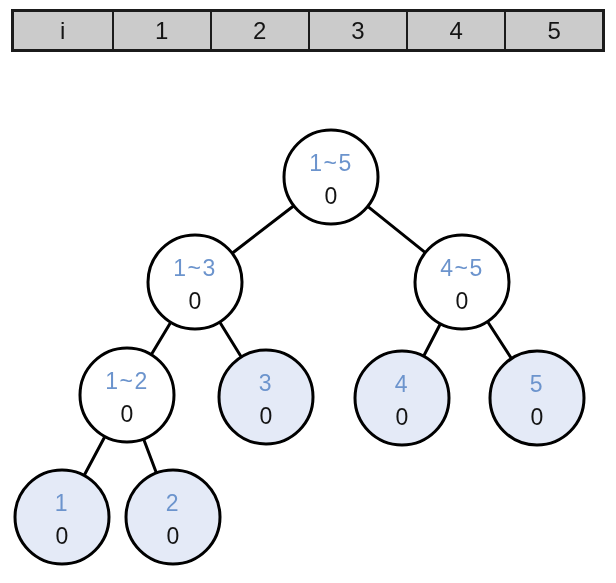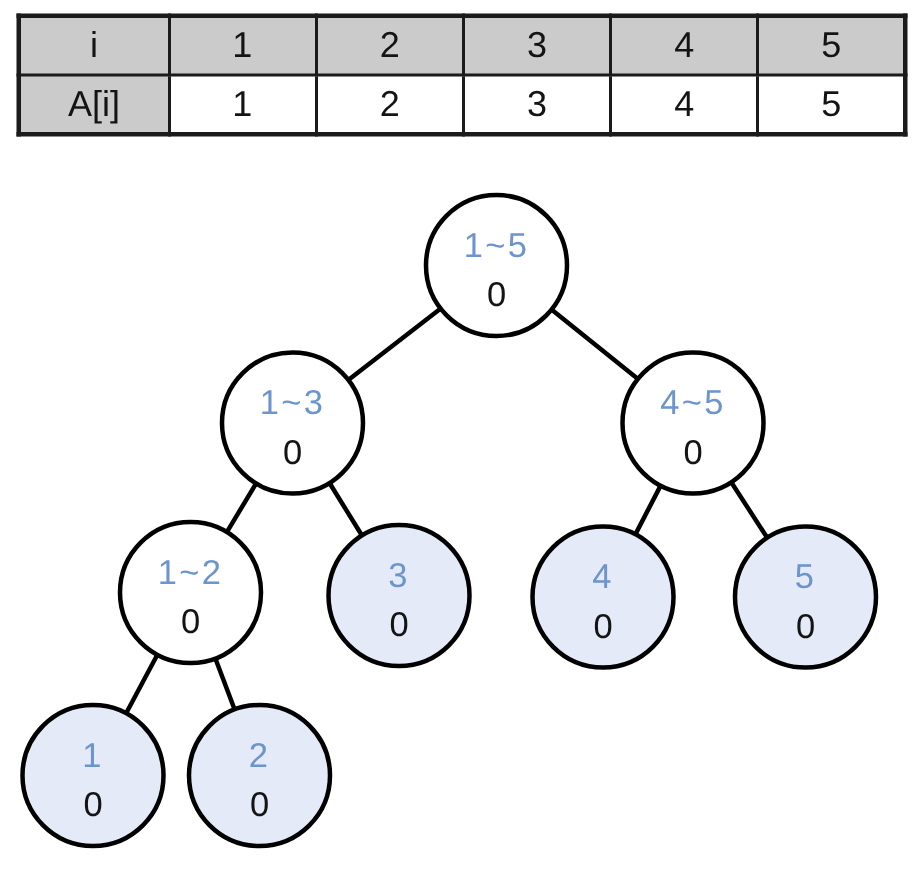--- a/index.html
+++ b/index.html
@@ -61,28 +61,20 @@
     </colgroup>
     <tbody>
         <tr>
           <td class="gray">i</td>
           <td class="gray">1</td>
           <td class="gray">2</td>
           <td class="gray">3</td>
           <td class="gray">4</td>
           <td class="gray">5</td>
         </tr>
-        <tr>
-          <td class="gray">A[i]</td>
-          <td>1</td>
-          <td>2</td>
-          <td>3</td>
-          <td>4</td>
-          <td>5</td>
-        </tr>
       </tbody>
   </table>
 
   <svg class="tree" width="616" height="583" viewBox="0 0 616 583" id="tree-svg">
       <line x1="293.79757636235576" y1="205.72245942612238" x2="232.20242363764424" y2="253.27754057387762" stroke="#000000" stroke-width="3" stroke-linecap="round"></line>
       <line x1="367.67350592784476" y1="206.39479482766183" x2="425.32649407215524" y2="252.60520517233817" stroke="#000000" stroke-width="3" stroke-linecap="round"></line>
       <line x1="170.7663114443333" y1="322.27068833515204" x2="151.2336885556667" y2="354.72931166484796" stroke="#000000" stroke-width="3" stroke-linecap="round"></line>
       <line x1="219.69076124809888" y1="321.9920780779066" x2="241.30923875190112" y2="357.0079219220934" stroke="#000000" stroke-width="3" stroke-linecap="round"></line>
       <line x1="440.407122812933" y1="323.7462292283296" x2="423.592877187067" y2="356.2537707716704" stroke="#000000" stroke-width="3" stroke-linecap="round"></line>
       <line x1="487.51870054204244" y1="321.4689235050256" x2="511.48129945795756" y2="358.5310764949744" stroke="#000000" stroke-width="3" stroke-linecap="round"></line>

